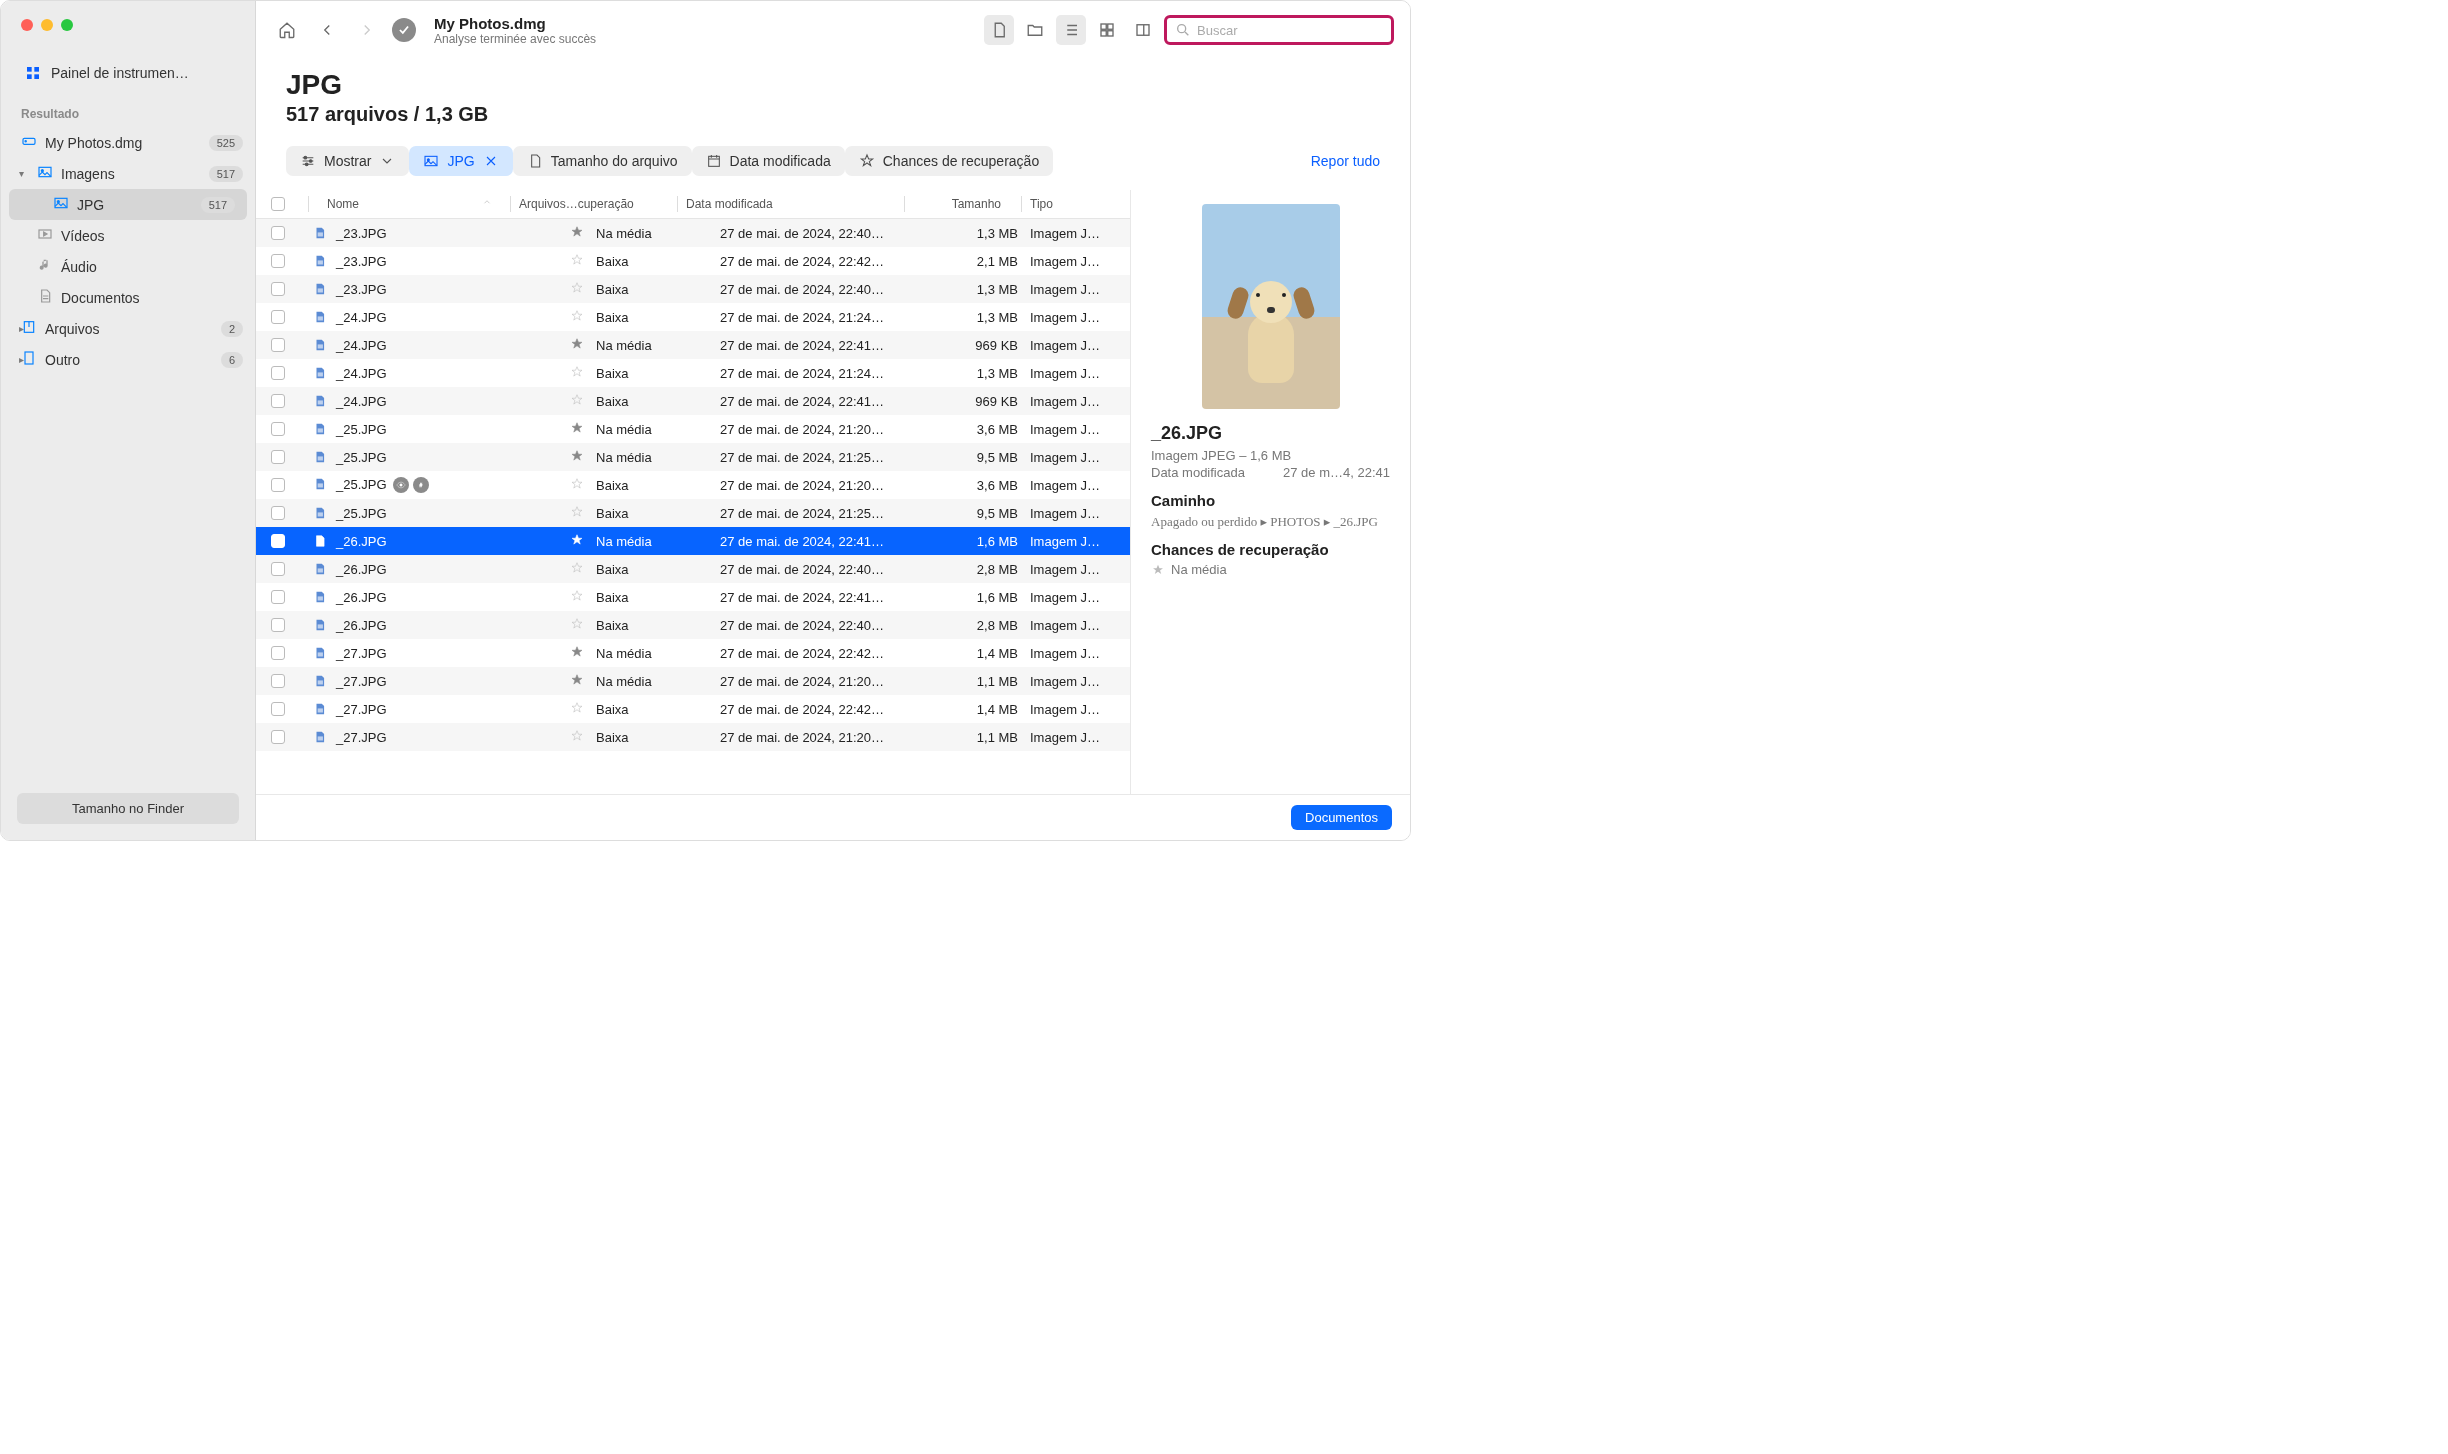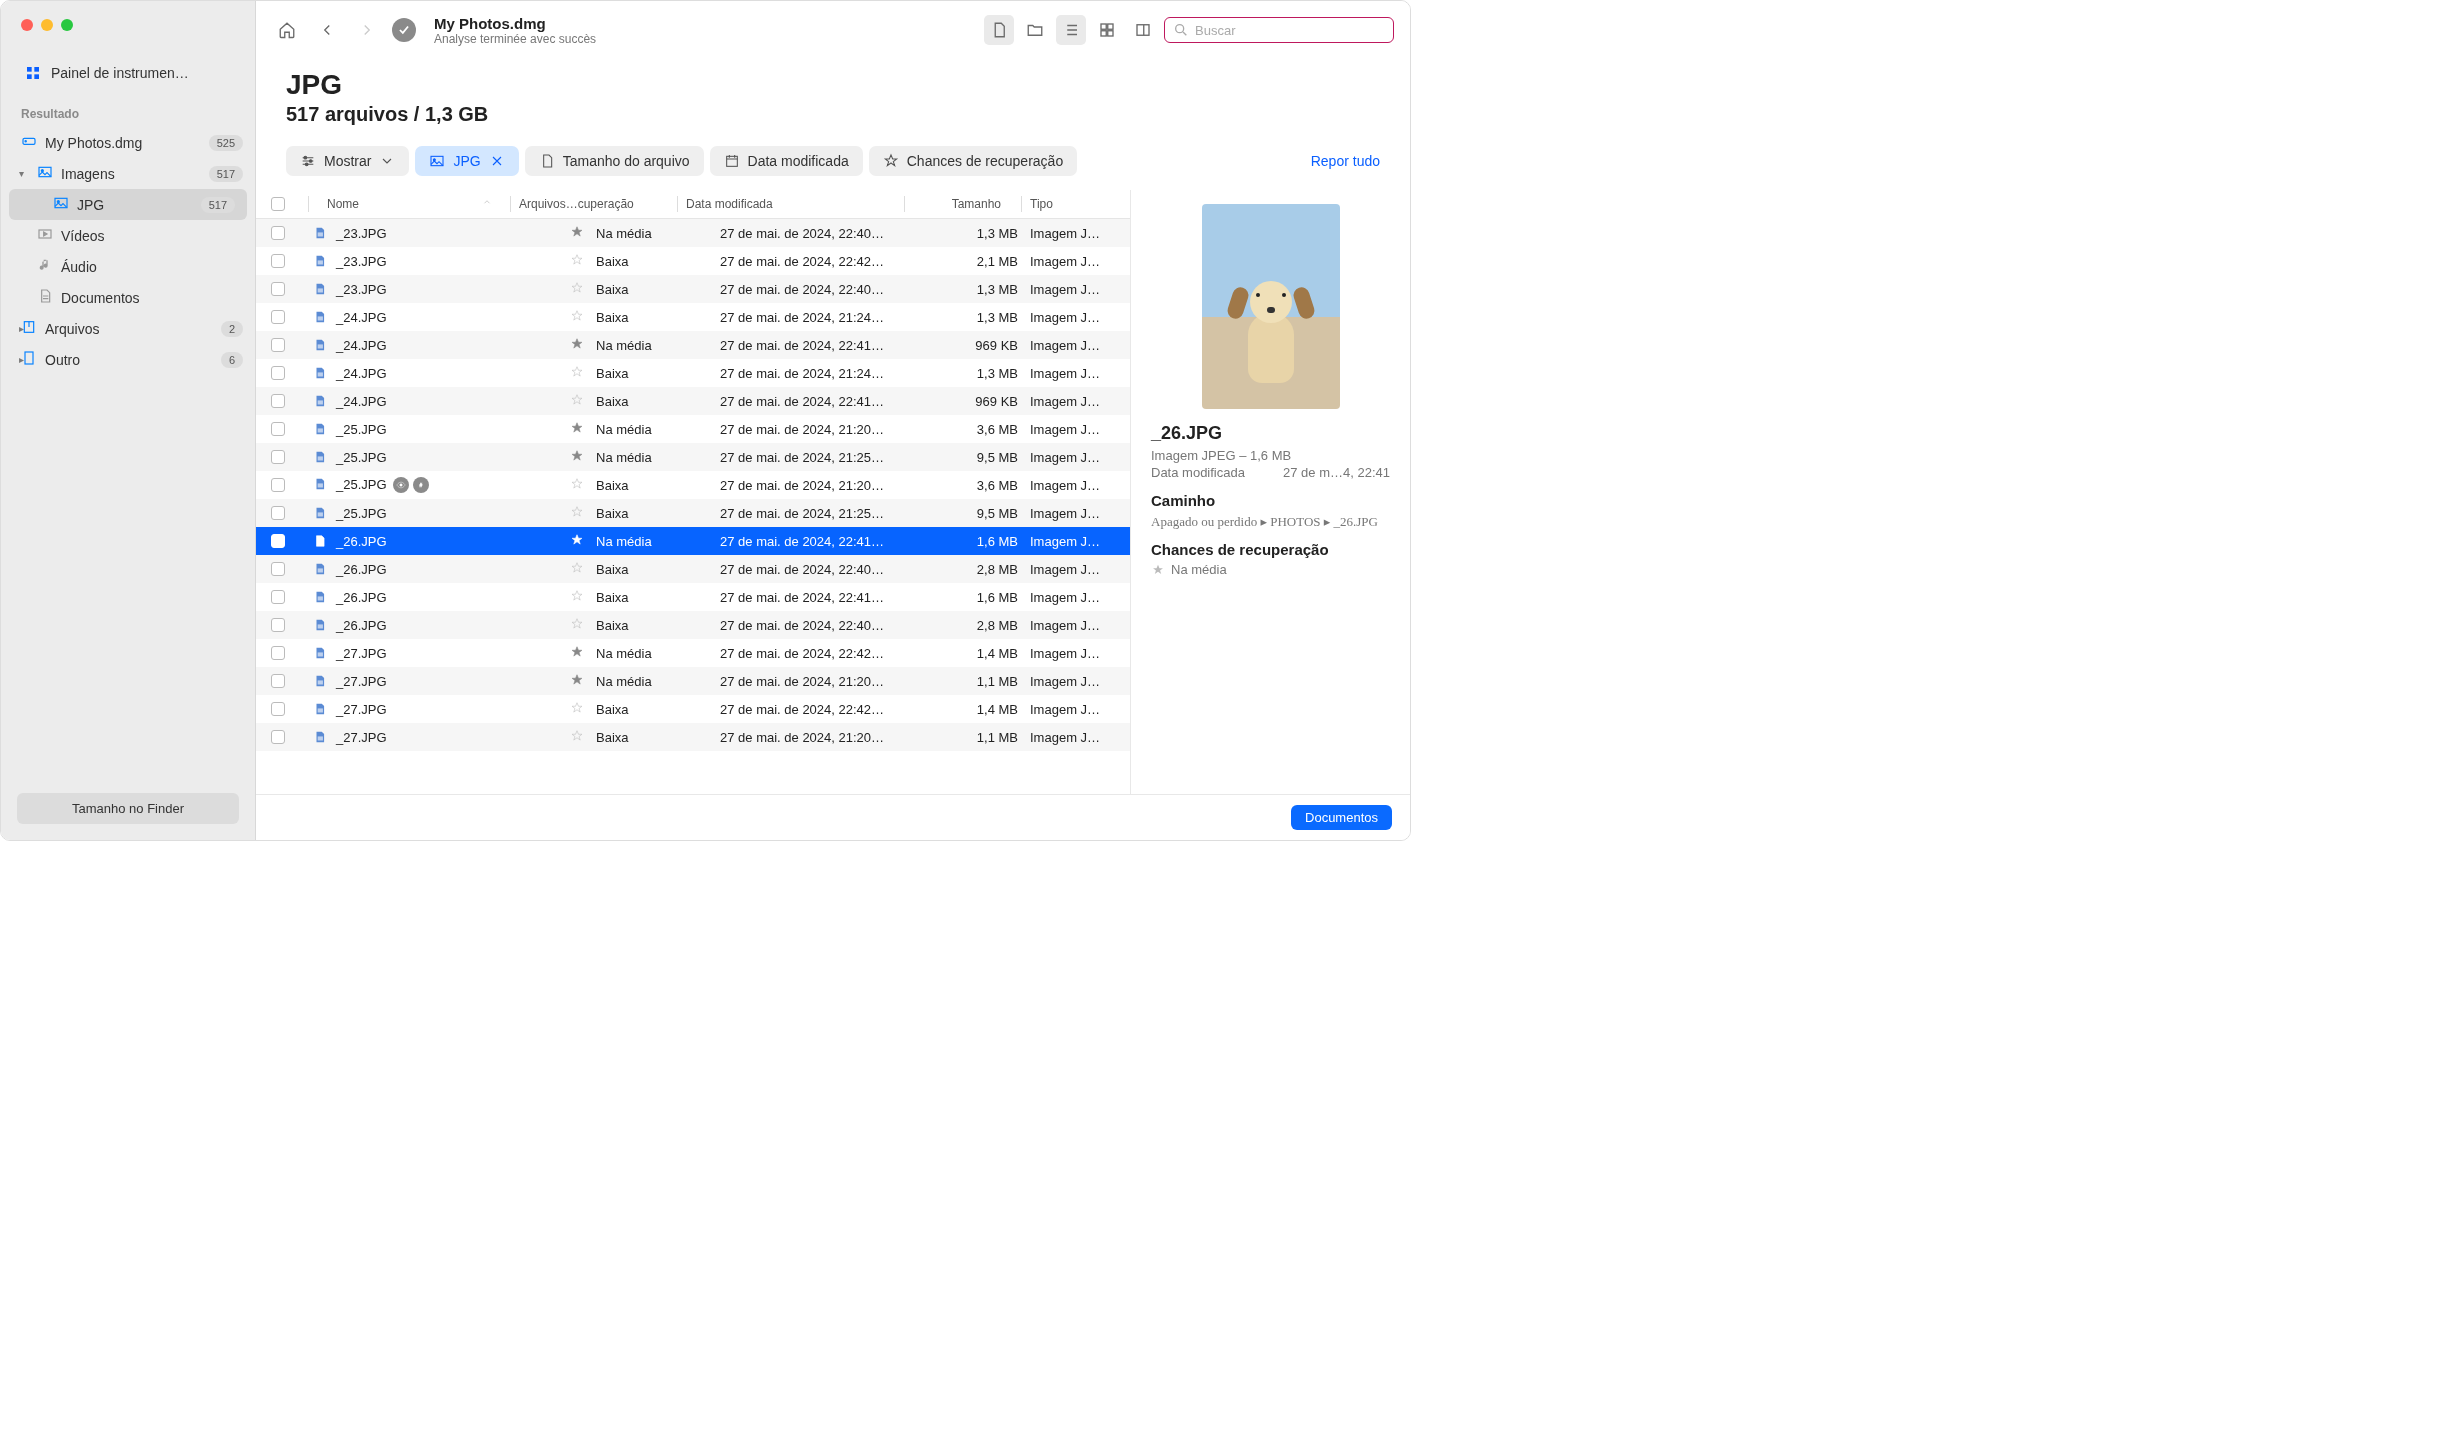--- a/index.html
+++ b/index.html
@@ -29,27 +29,27 @@
 .toolbar { display: flex; align-items: center; padding: 10px 16px; gap: 10px; height: 58px; }
 .tb-btn { width: 30px; height: 30px; display: flex; align-items: center; justify-content: center; color: #6b6b6b; border-radius: 5px; }
 .tb-btn.active { background: #eaeaea; }
 .tb-btn svg { width: 18px; height: 18px; stroke: #6b6b6b; fill: none; stroke-width: 1.8; }
 .tb-check { background: #8a8a8a; border-radius: 50%; width: 24px; height: 24px; display: flex; align-items: center; justify-content: center; }
 .tb-check svg { stroke: #fff; width: 14px; height: 14px; stroke-width: 3; }
 .tb-title-wrap { margin-left: 8px; }
 .tb-title { font-size: 15px; font-weight: 700; color: #222; }
 .tb-sub { font-size: 12px; color: #777; }
 .tb-right { margin-left: auto; display: flex; gap: 6px; align-items: center; }
-.tb-search { display: flex; align-items: center; border: 1px solid #be185d; border-radius: 6px; padding: 4px 8px; width: 230px; color: #aaa; font-size: 13px; gap: 6px; }
+.tb-search { display: flex; align-items: center; border: 3px solid #be185d; border-radius: 6px; padding: 4px 8px; width: 230px; color: #aaa; font-size: 13px; gap: 6px; }
 
 .heading { padding: 10px 30px 6px; }
 .heading h1 { font-size: 28px; font-weight: 700; color: #222; }
 .heading h2 { font-size: 20px; font-weight: 700; color: #222; margin-top: 2px; }
 
-.filters { display: flex; gap: 6px; padding: 14px 30px; align-items: center; }
+.filters { display: flex; gap: 0; padding: 14px 30px; align-items: center; }
 .chip { display: flex; align-items: center; gap: 8px; background: #efefef; border-radius: 7px; padding: 7px 14px; font-size: 14px; color: #333; }
 .chip.blue { background: #d3e7ff; color: #0a5fff; }
 .chip.blue svg { stroke: #0a5fff; fill: #0a5fff; }
 .chip svg { width: 16px; height: 16px; stroke: #555; fill: none; stroke-width: 1.6; }
 .reset { margin-left: auto; color: #0a5fff; font-size: 14px; }
 
 .content { display: flex; flex: 1; min-height: 0; }
 .table-wrap { flex: 1; display: flex; flex-direction: column; min-height: 0; }
 .thead { display: flex; align-items: center; padding: 6px 0; border-bottom: 1px solid #e5e5e5; font-size: 12px; color: #555; }
 .col-check { width: 44px; display: flex; justify-content: center; }

